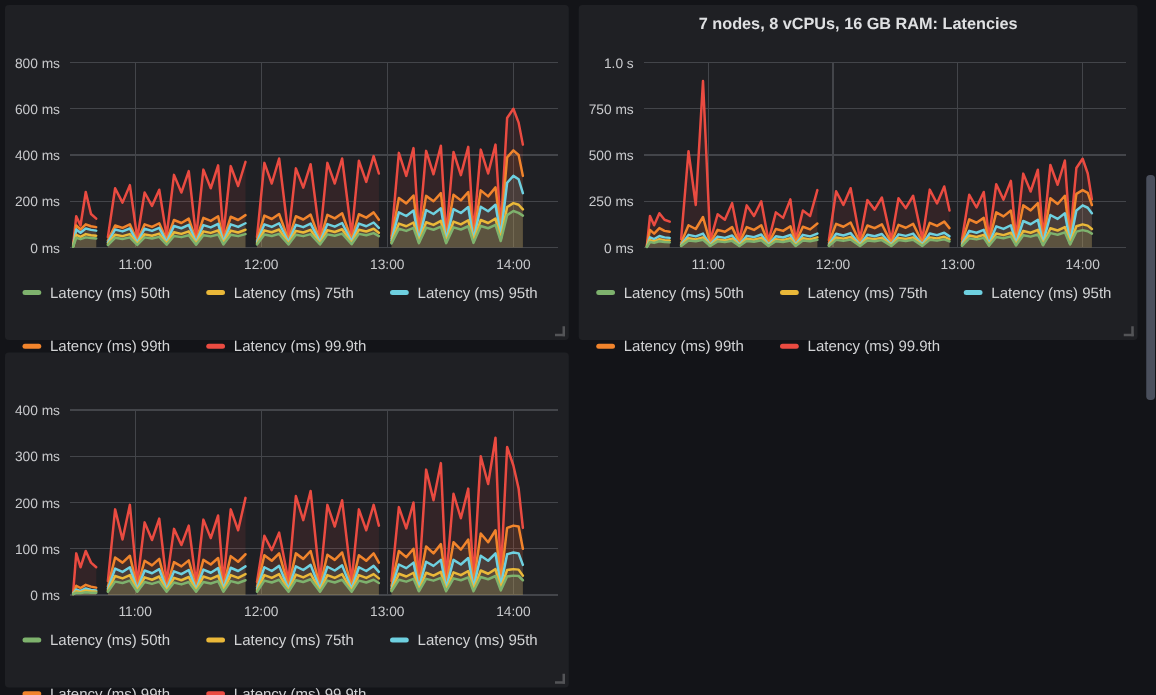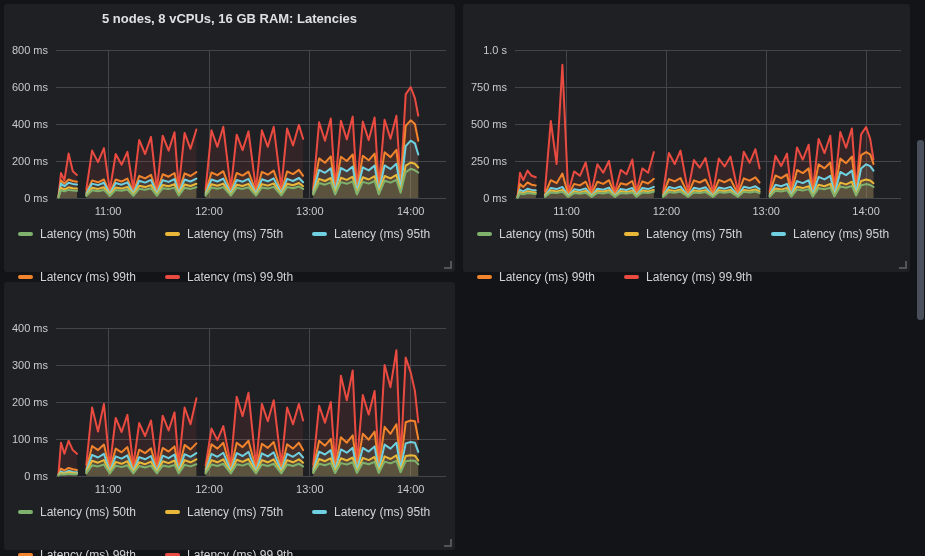--- a/index.html
+++ b/index.html
@@ -37,21 +37,20 @@
     position:absolute;right:1px;top:140px;width:7px;height:180px;
     background:var(--thumb,#4A4F5C);border-radius:3px;cursor:pointer;
   }
 </style>
 </head>
 <body>
 
 <div>
 
   <section class="panel" id="panel-0" style="left:4px;top:4px;width:451px;height:268px;">
-    <h2>5 nodes, 8 vCPUs, 16 GB RAM: Latencies</h2>
     <svg class="chart" width="451" height="220">
         <g>
           <line class="grid" shape-rendering="crispEdges" x1="52" y1="194.0" x2="442" y2="194.0"></line>
           <line class="grid" shape-rendering="crispEdges" x1="52" y1="157.0" x2="442" y2="157.0"></line>
           <line class="grid" shape-rendering="crispEdges" x1="52" y1="120.0" x2="442" y2="120.0"></line>
           <line class="grid" shape-rendering="crispEdges" x1="52" y1="83.0" x2="442" y2="83.0"></line>
           <line class="grid" shape-rendering="crispEdges" x1="52" y1="46.0" x2="442" y2="46.0"></line>
           <line class="grid" shape-rendering="crispEdges" x1="104.1" y1="46" x2="104.1" y2="194"></line>
           <line class="grid" shape-rendering="crispEdges" x1="205.0" y1="46" x2="205.0" y2="194"></line>
           <line class="grid" shape-rendering="crispEdges" x1="305.8" y1="46" x2="305.8" y2="194"></line>
@@ -138,20 +137,21 @@
         </div>
         <div class="legend-item">
           <span class="dash" style="background: rgb(234, 75, 65);"></span>
           <span>Latency (ms) 99.9th</span>
         </div>
       </div>
     <div class="resize"></div>
   </section>
 
   <section class="panel" id="panel-1" style="left:463px;top:4px;width:447px;height:268px;">
+    <h2>7 nodes, 8 vCPUs, 16 GB RAM: Latencies</h2>
     <svg class="chart" width="447" height="220">
         <g>
           <line class="grid" shape-rendering="crispEdges" x1="52" y1="194.0" x2="438" y2="194.0"></line>
           <line class="grid" shape-rendering="crispEdges" x1="52" y1="157.0" x2="438" y2="157.0"></line>
           <line class="grid" shape-rendering="crispEdges" x1="52" y1="120.0" x2="438" y2="120.0"></line>
           <line class="grid" shape-rendering="crispEdges" x1="52" y1="83.0" x2="438" y2="83.0"></line>
           <line class="grid" shape-rendering="crispEdges" x1="52" y1="46.0" x2="438" y2="46.0"></line>
           <line class="grid" shape-rendering="crispEdges" x1="103.6" y1="46" x2="103.6" y2="194"></line>
           <line class="grid" shape-rendering="crispEdges" x1="203.4" y1="46" x2="203.4" y2="194"></line>
           <line class="grid" shape-rendering="crispEdges" x1="303.2" y1="46" x2="303.2" y2="194"></line>

